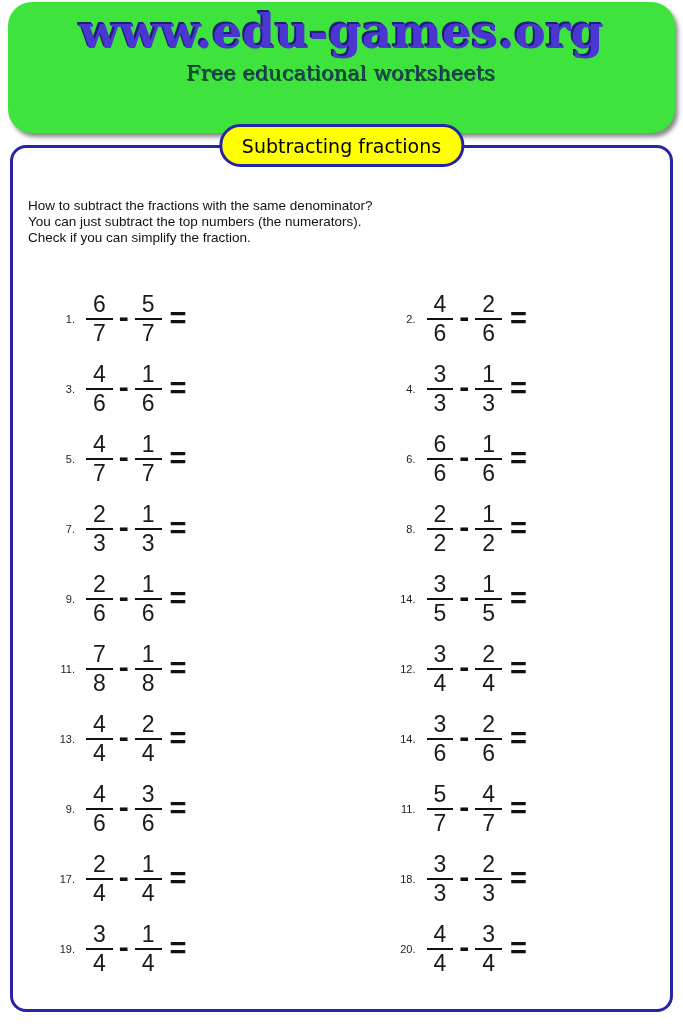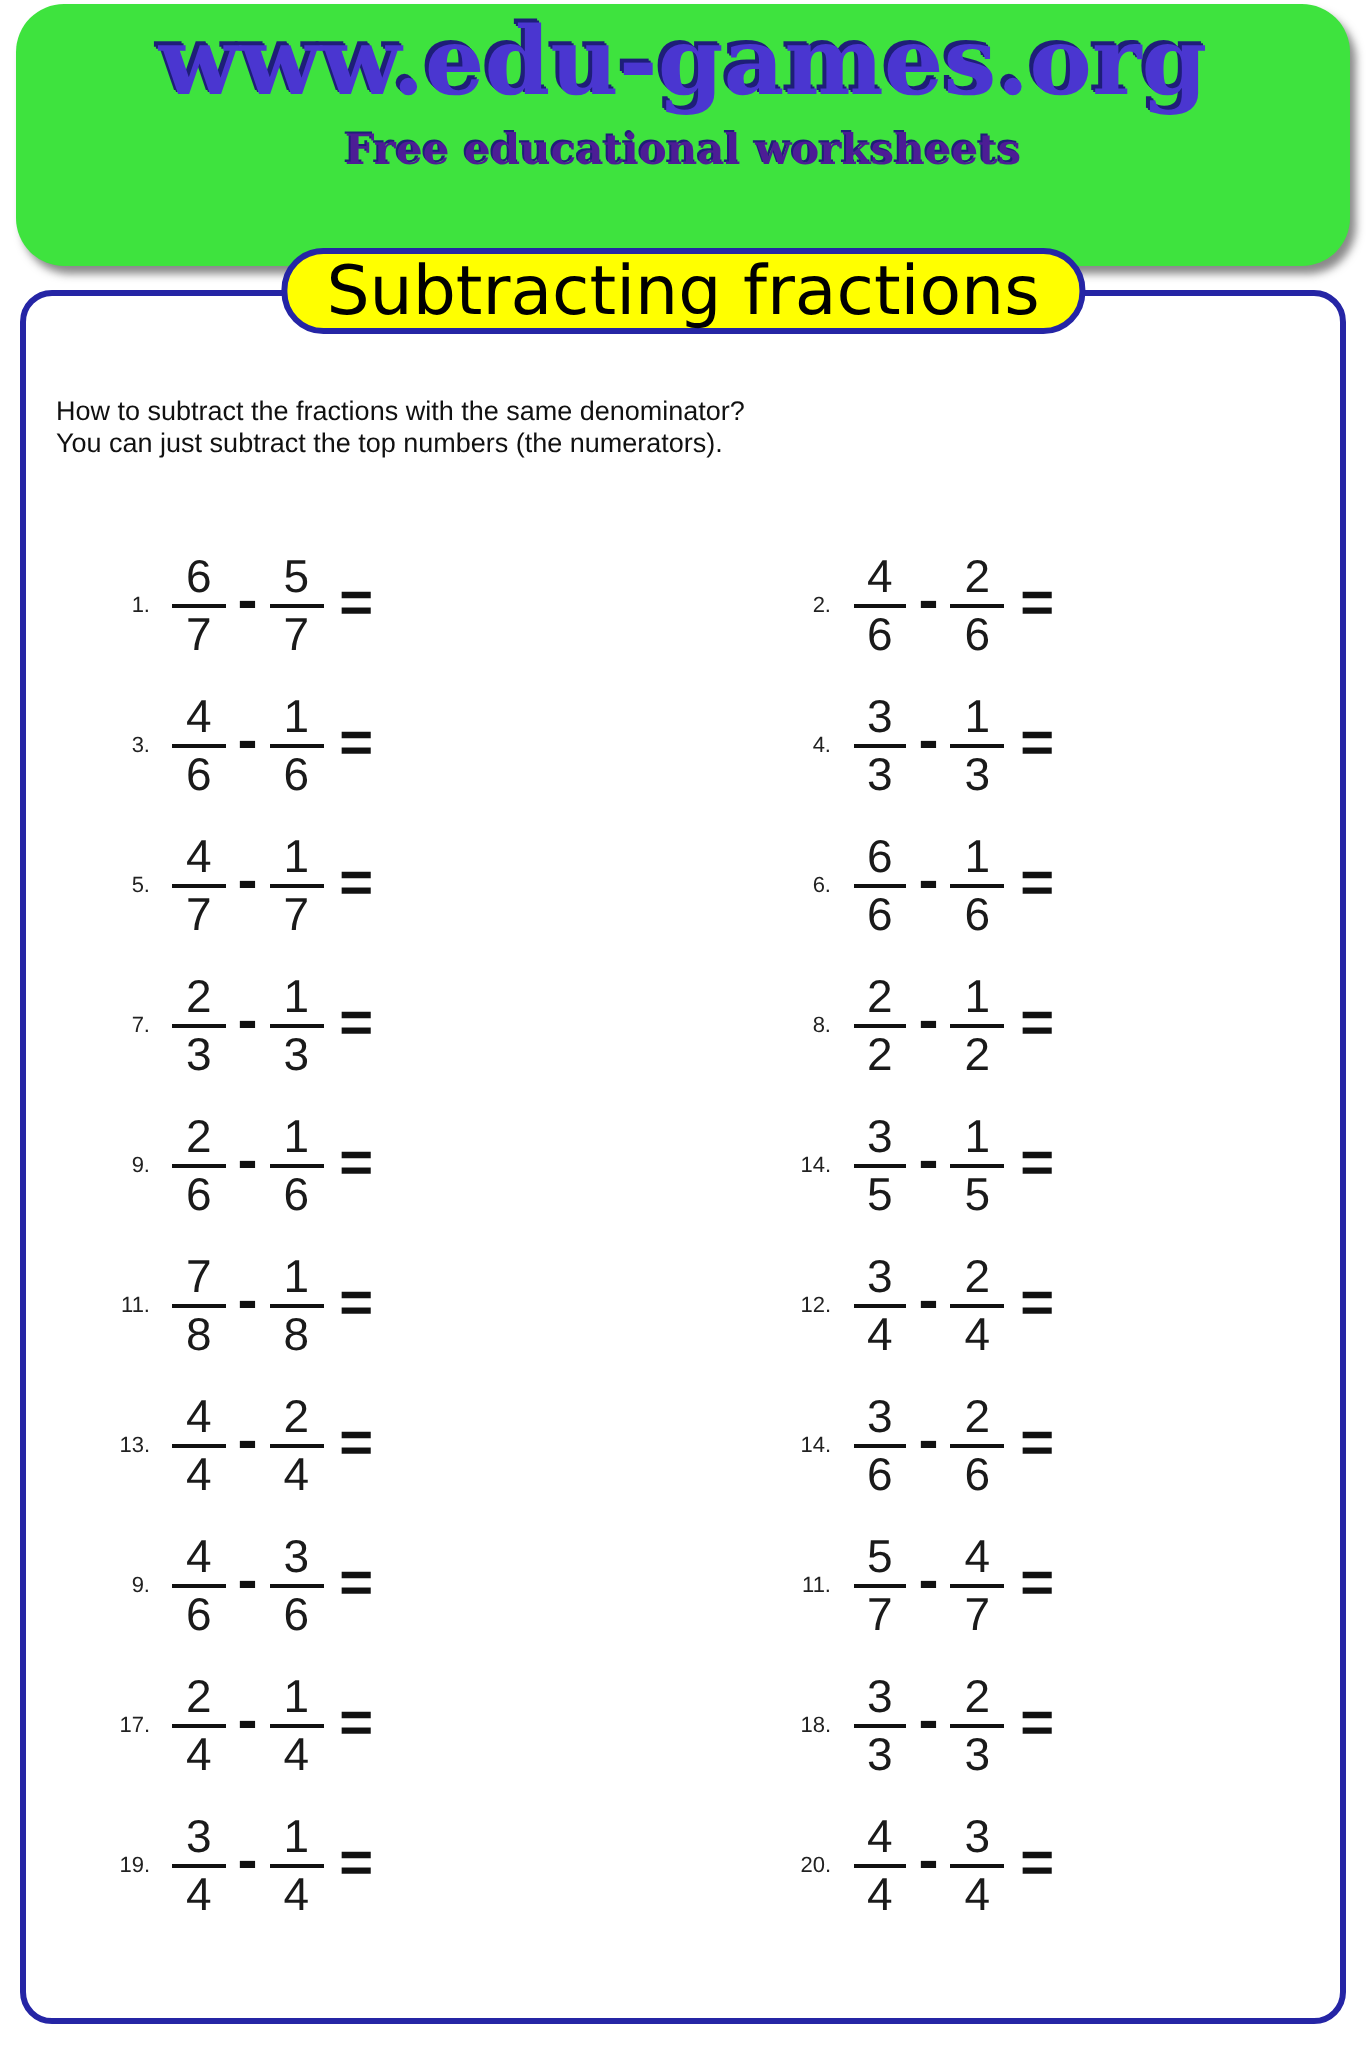--- a/index.html
+++ b/index.html
@@ -30,23 +30,23 @@
     font-weight: 800;
     font-size: 47px;
     letter-spacing: 0px;
     color: #4a36d0;
     text-shadow: -2px -2px 0 #1e1e78, -1px -1px 0 #1e1e78;
     line-height: 1.1;
   }
   .site-tagline {
     margin-top: 4px;
     font-family: "DejaVu Serif", "Liberation Serif", serif;
-    font-weight: 700;
+    font-weight: 400;
     font-size: 21px;
-    color: #4c1d95;
+    color: #14532d;
     text-shadow: -1px -1px 0 #1e1e78;
   }
 
   
   .panel {
     position: absolute;
     left: 10px;
     top: 145px;
     width: 663px;
     height: 867px;
@@ -60,21 +60,21 @@
     left: 50%;
     transform: translateX(-50%);
     background: #ffff00;
     border: 3px solid #2525a5;
     border-radius: 21px;
     height: 43px;
     padding: 0 20px;
     display: flex;
     align-items: center;
     font-family: "DejaVu Sans", sans-serif;
-    font-size: 34px;
+    font-size: 19px;
     font-weight: 500;
     color: #000000;
     white-space: nowrap;
   }
 
   
   .instructions {
     margin: 50px 0 0 15px;
     font-size: 13.5px;
     color: #111111;
@@ -138,20 +138,21 @@
   <div class="site-title">www.edu-games.org</div>
   <div class="site-tagline">Free educational worksheets</div>
 </div>
 
 <div class="panel">
   <div class="title-pill">Subtracting fractions</div>
 
   <div class="instructions">
     <p class="question">How to subtract the fractions with the same denominator?</p>
     <p>You can just subtract the top numbers (the numerators).</p>
+    <p>Check if you can simplify the fraction.</p>
   </div>
 
   <div class="problems" id="problems">
   <div class="problem">
     <span class="pnum">1.</span>
     <span class="frac">
       <span class="fnum">6</span>
       <span class="fden">7</span>
     </span>
     <span class="op minus">-</span>

